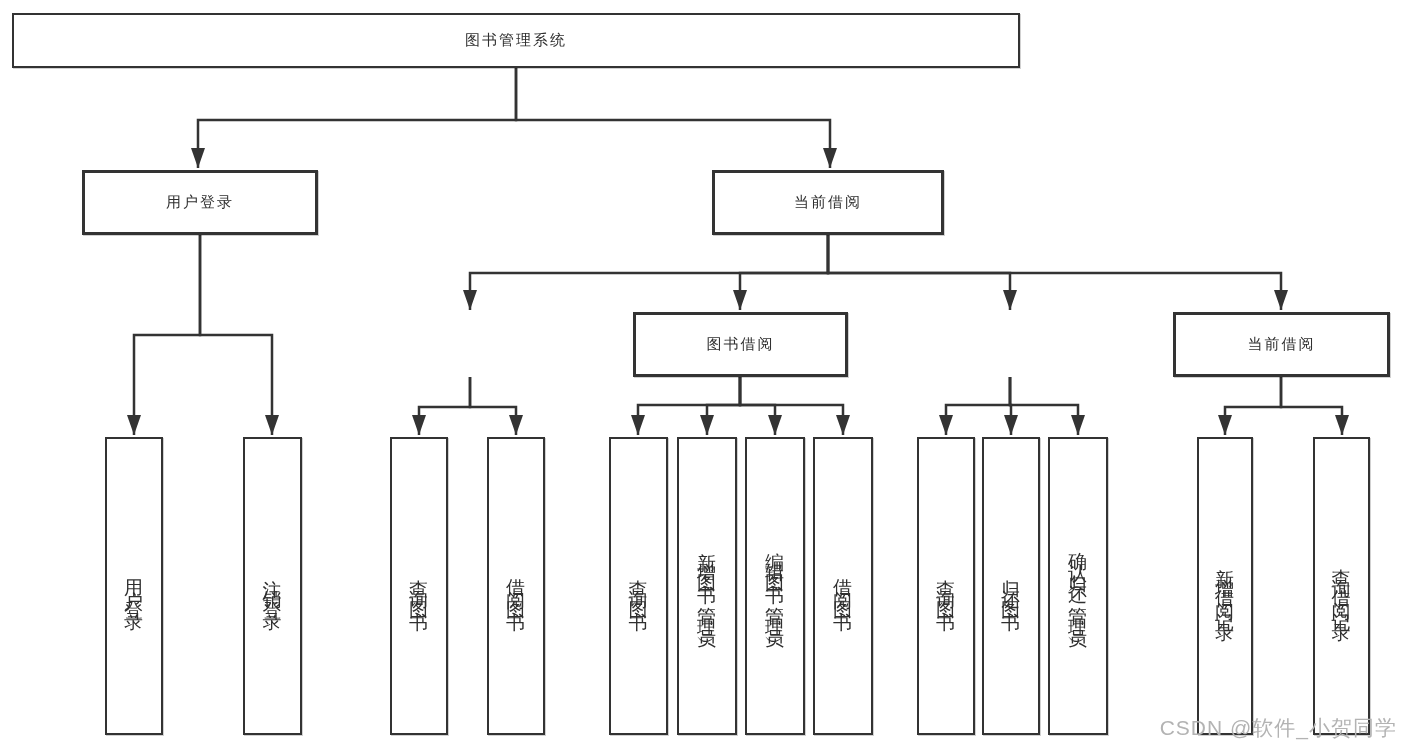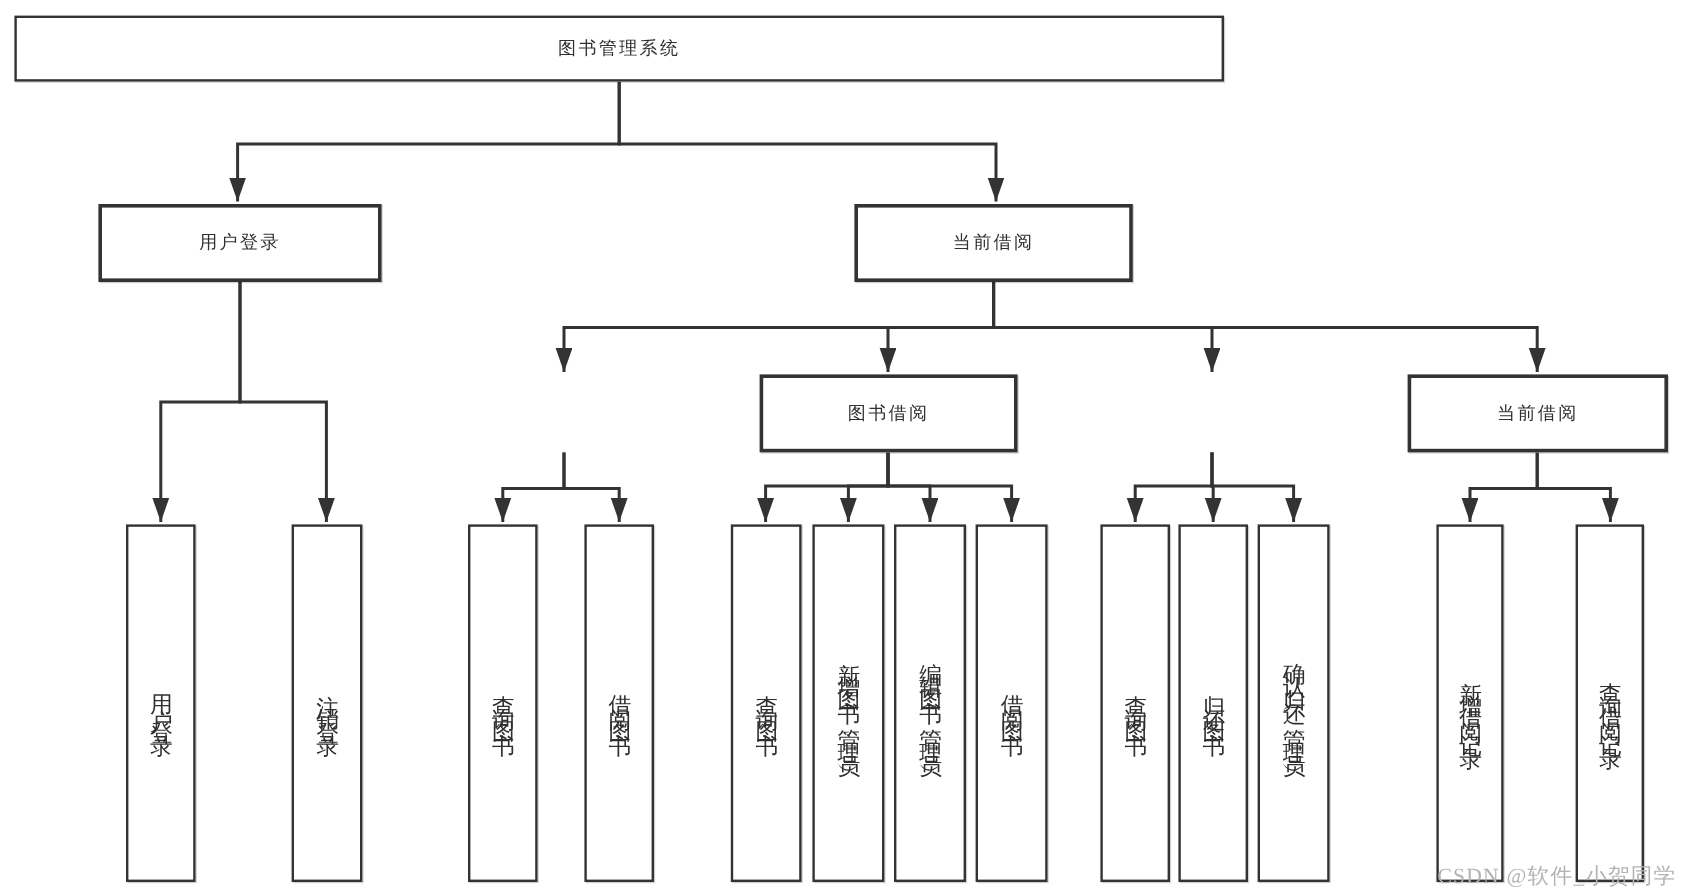--- a/index.html
+++ b/index.html
@@ -40,25 +40,24 @@
     text-orientation: mixed;
     font-size: 19px;
     line-height: 1;
     letter-spacing: 11px;
     white-space: nowrap;
   }
   .watermark {
     position: absolute;
     right: 8px;
     bottom: 5px;
-    font-size: 18px;
+    font-size: 21px;
     color: #b3b3b3;
     letter-spacing: 1px;
     z-index: 5;
-    font-family: Liberation Serif, serif;
   }
 </style>
 </head>
 <body>
 
 <div class="canvas">
 
   <svg class="connectors" viewBox="0 0 1405 747" xmlns="http://www.w3.org/2000/svg">
     <defs>
       <marker id="arrow" markerUnits="userSpaceOnUse" markerWidth="22" markerHeight="16" refX="20" refY="7" orient="auto">

